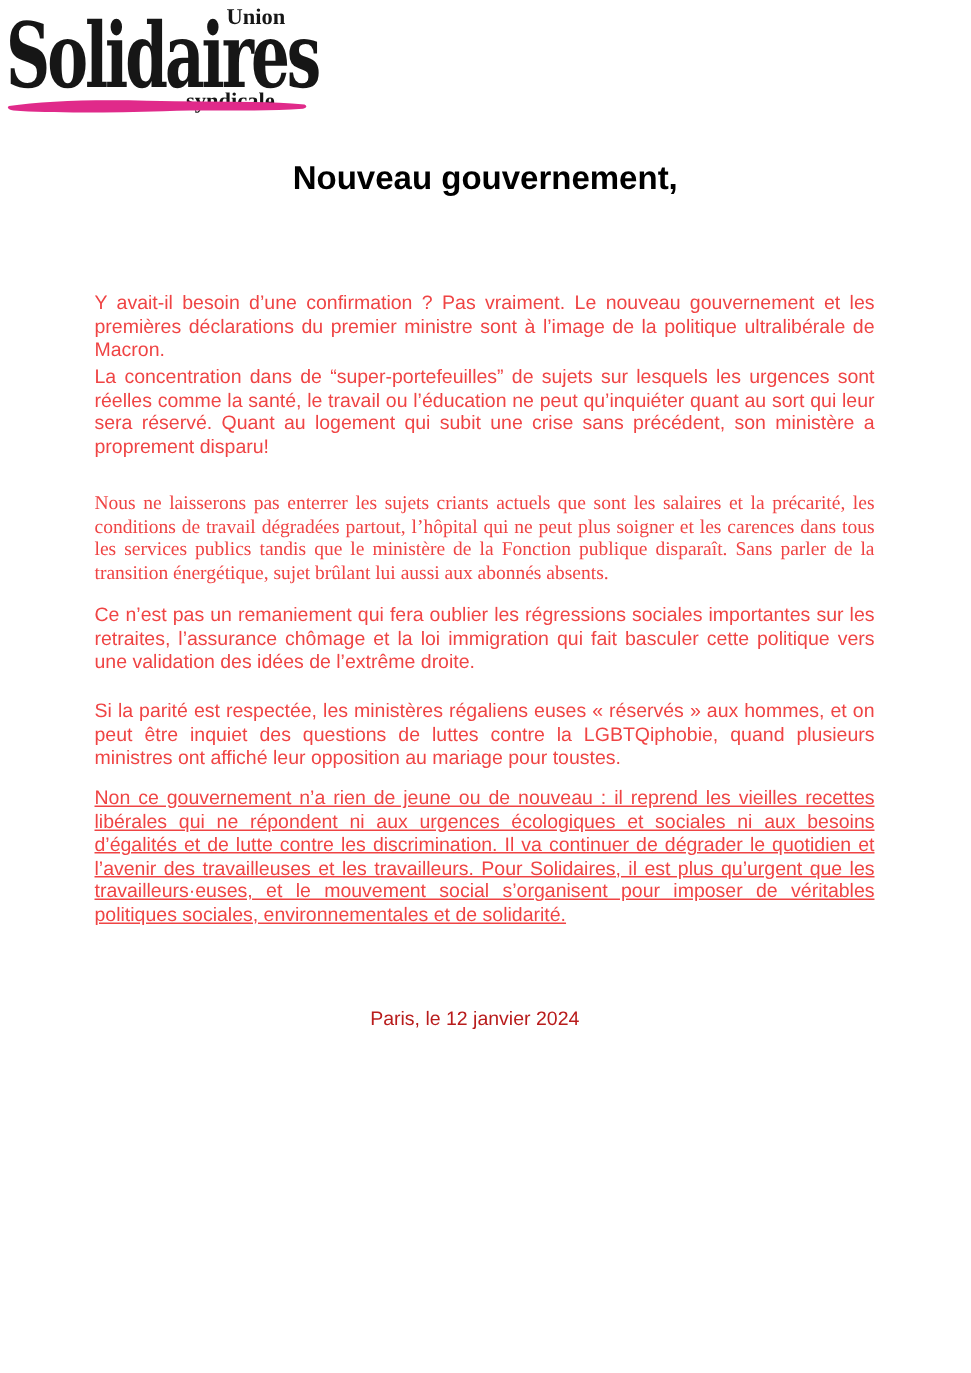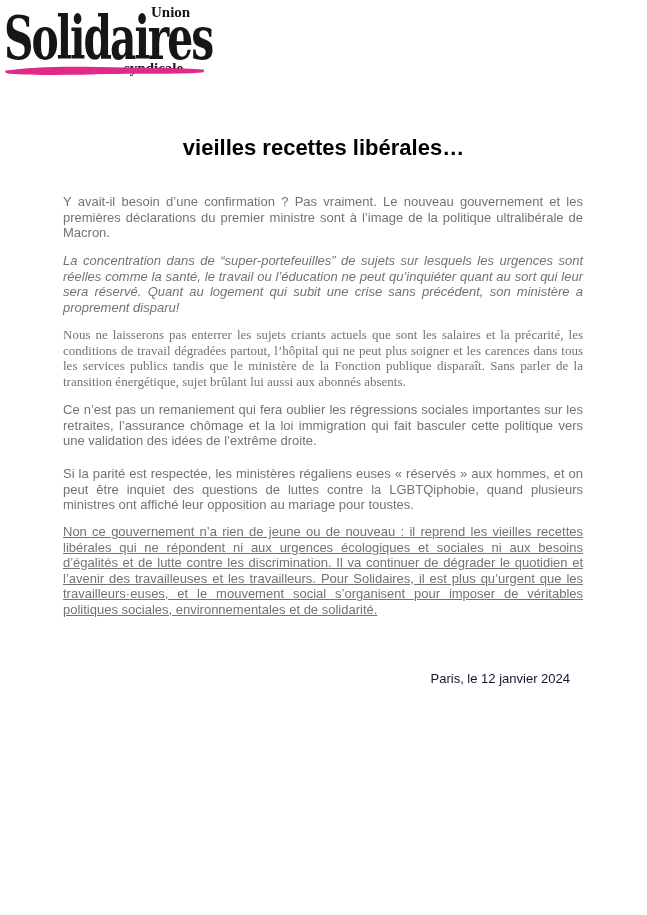--- a/index.html
+++ b/index.html
@@ -76,62 +76,61 @@
 
   
   .body-par {
     position: absolute;
     left: 63px;
     width: 520px;
     margin: 0;
     font-size: 13px;
     line-height: 15.5px;
     text-align: justify;
-    color: #737373;
+    color: #ef4444;
   }
   .p1 { top: 194px; }
-  .p2 { top: 253px; font-style: italic; }
+  .p2 { top: 243px; }
   .p3 { top: 327px; font-family: Liberation Serif, serif; }
   .p4 { top: 402px; }
   .p5 { top: 466px; }
   .p6 { top: 524px; text-decoration: underline; }
 
   .dateline {
     position: absolute;
     left: 63px;
     width: 520px;
     top: 671px;
     margin: 0;
     padding-right: 13px;
     box-sizing: border-box;
     font-size: 13px;
     line-height: 15.5px;
-    text-align: right;
-    color: #0f172a;
+    text-align: center;
+    color: #b91c1c;
   }
 </style>
 </head>
 <body>
 
 <div class="page">
 
   <header class="logo">
     <span class="union-line l1">Union</span>
     <span class="union-line l2">syndicale</span>
     <div class="wordmark">Solidaires</div>
     <svg class="underline-stroke" viewBox="0 0 204 12" xmlns="http://www.w3.org/2000/svg" aria-hidden="true">
       <path d="M3,6.6 C25,3.4 58,2.1 95,3.1 C131,4.1 166,3.0 200,5.6
                C202,6.4 201.5,8.0 199,8.5 C171,10.6 141,9.1 106,10.1
                C70,11.2 30,11.5 6,9.7 C2.5,9.3 1.2,7.4 3,6.6 Z" fill="#e02a8a"></path>
     </svg>
   </header>
 
   <h1 class="doc-title">
-    <br>
-    <span>vieilles recettes libérales…</span>
+    <span>Nouveau gouvernement,</span><br>
   </h1>
 
   <main>
     <p class="body-par p1">Y avait-il besoin d’une confirmation ? Pas vraiment. Le nouveau gouvernement et les premières déclarations du premier ministre sont à l’image de la politique ultralibérale de Macron.</p>
     <p class="body-par p2">La concentration dans de “super-portefeuilles” de sujets sur lesquels les urgences sont réelles comme la santé, le travail ou l’éducation ne peut qu’inquiéter quant au sort qui leur sera réservé. Quant au  logement qui subit une crise sans précédent, son ministère a proprement disparu!</p>
     <p class="body-par p3">Nous ne laisserons pas enterrer les sujets criants actuels que sont les salaires et la précarité, les conditions de travail dégradées partout, l’hôpital qui ne peut plus soigner et les carences dans tous les services publics tandis que le ministère de la Fonction publique disparaît. Sans parler de la transition énergétique, sujet brûlant lui aussi aux abonnés absents.</p>
     <p class="body-par p4">Ce n’est pas un remaniement qui fera oublier les régressions sociales importantes sur les retraites, l’assurance chômage et la loi immigration qui fait basculer cette politique vers une validation des idées de l’extrême droite.</p>
     <p class="body-par p5">Si la parité est respectée, les ministères régaliens euses « réservés » aux hommes, et on peut être inquiet des questions de luttes contre la LGBTQiphobie, quand plusieurs ministres ont affiché leur opposition au mariage pour toustes.</p>
     <p class="body-par p6">Non ce gouvernement n’a rien de jeune ou de nouveau : il reprend les vieilles recettes libérales qui ne répondent ni aux urgences écologiques et sociales ni aux besoins d’égalités et de lutte contre les discrimination. Il va continuer de dégrader le quotidien et l’avenir des travailleuses et les travailleurs. Pour Solidaires, il est plus qu’urgent que les travailleurs·euses, et le mouvement social s’organisent pour imposer de véritables politiques sociales, environnementales et de solidarité.</p>
     <p class="dateline">Paris, le 12 janvier 2024</p>

